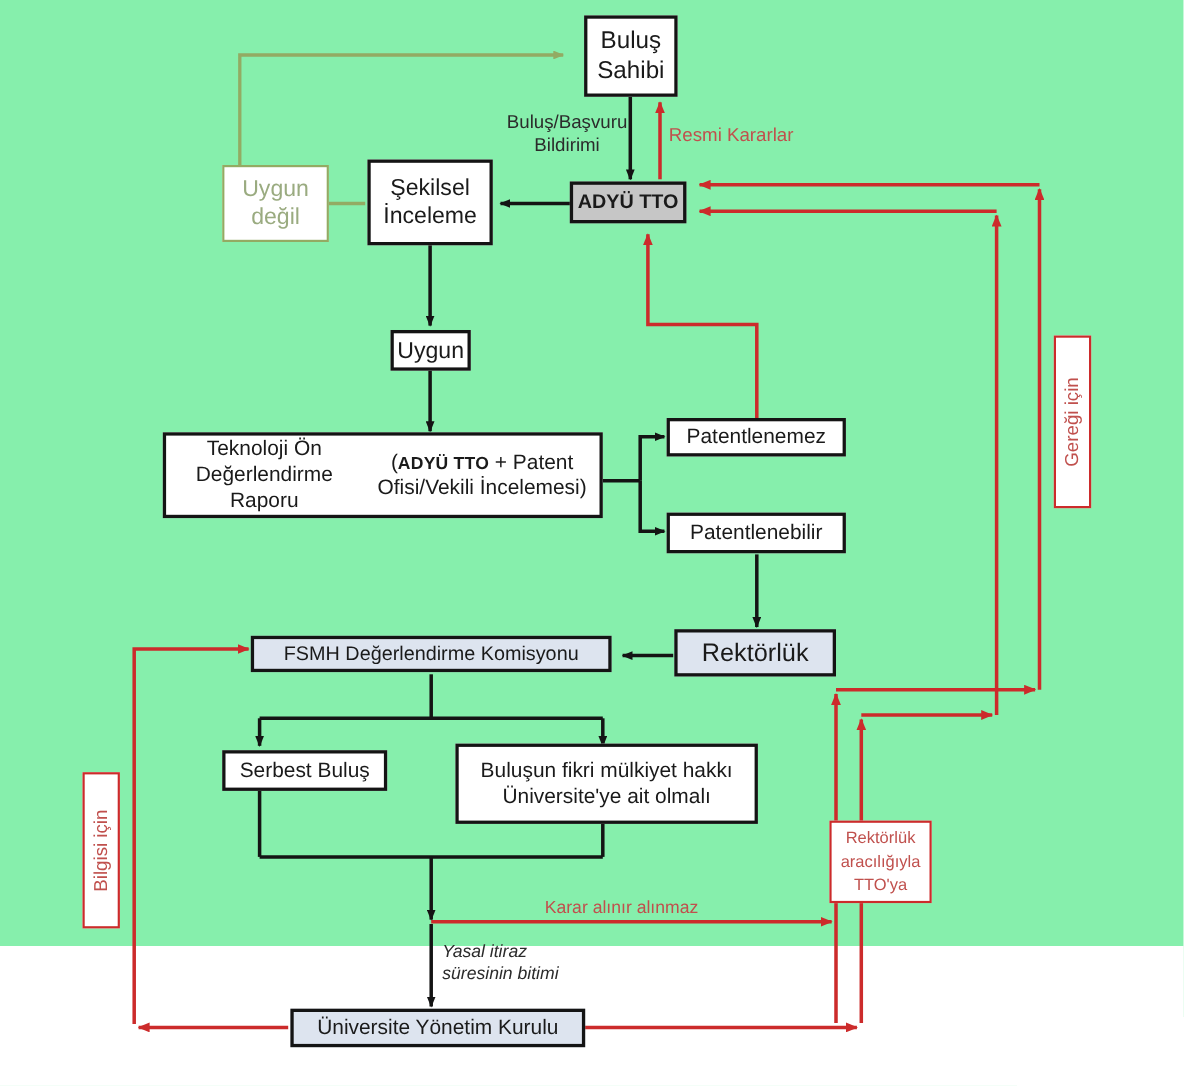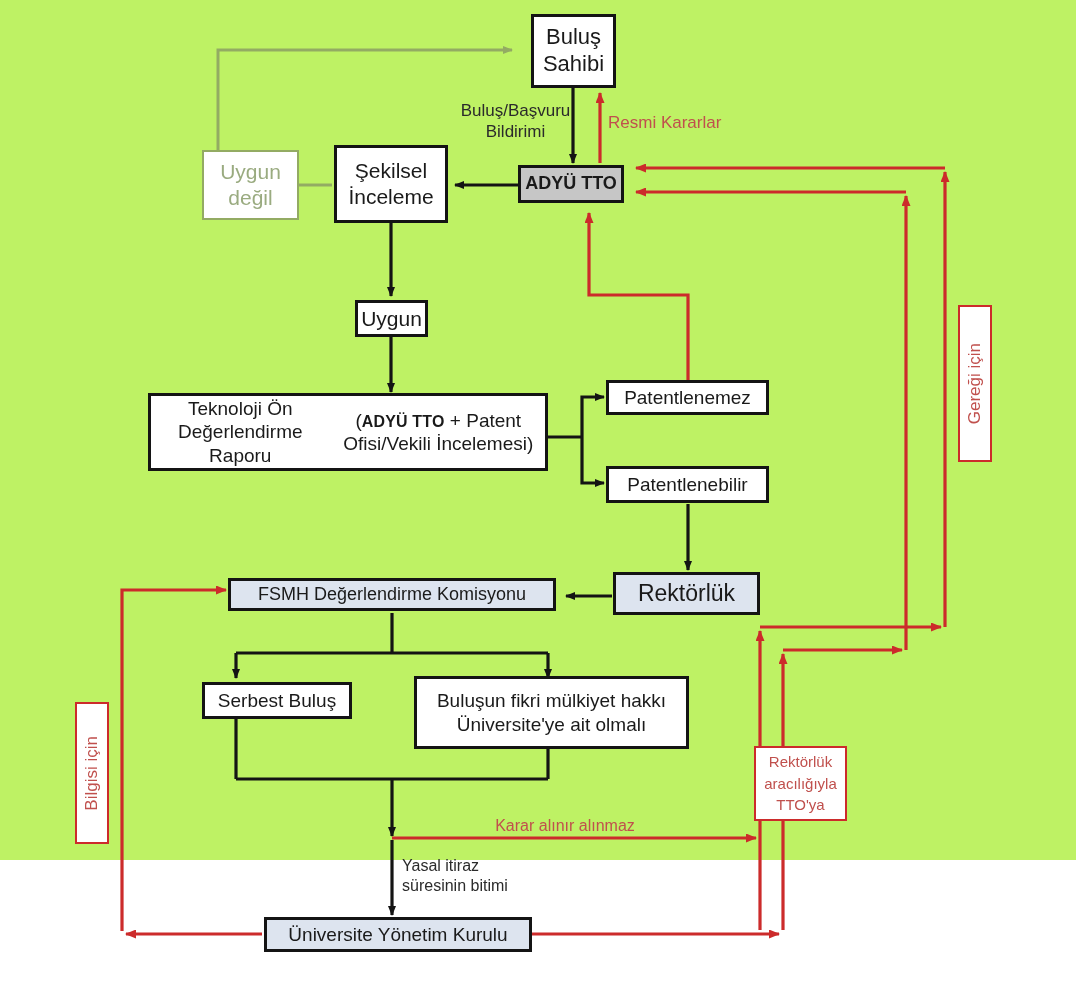--- a/index.html
+++ b/index.html
@@ -10,21 +10,21 @@
   body {
     width: 1076px;
     height: 987px;
     font-family: "Liberation Sans", sans-serif;
     overflow: hidden;
   }
   #diagram-root {
     position: relative;
     width: 1076px;
     height: 860px;
-    background: #bef264;
+    background: #86efac;
   }
   svg.flow {
     position: absolute;
     top: 0; left: 0;
     width: 1076px;
     height: 987px;
   }
   .nodebox {
     position: absolute;
     box-sizing: border-box;
@@ -224,16 +224,16 @@
 TTO'ya</span>
   </div>
 
   <div class="freetext" style="left:443px; top:100px; width:145px; font-size:17px;">Buluş/Başvuru
 Bildirimi</div>
 
   <div class="freetext red" style="left:608px; top:112px; width:140px; font-size:17px; text-align:left;">Resmi Kararlar</div>
 
   <div class="freetext red" style="left:470px; top:816px; width:190px; font-size:16px;">Karar alınır alınmaz</div>
 
-  <div class="freetext" style="left:402px; top:856px; width:140px; font-size:16px; text-align:left;">Yasal itiraz
+  <div class="freetext" style="left:402px; top:856px; width:140px; font-size:16px; text-align:left;font-style:italic;">Yasal itiraz
 süresinin bitimi</div>
 
 </div>
 
 </body></html>

